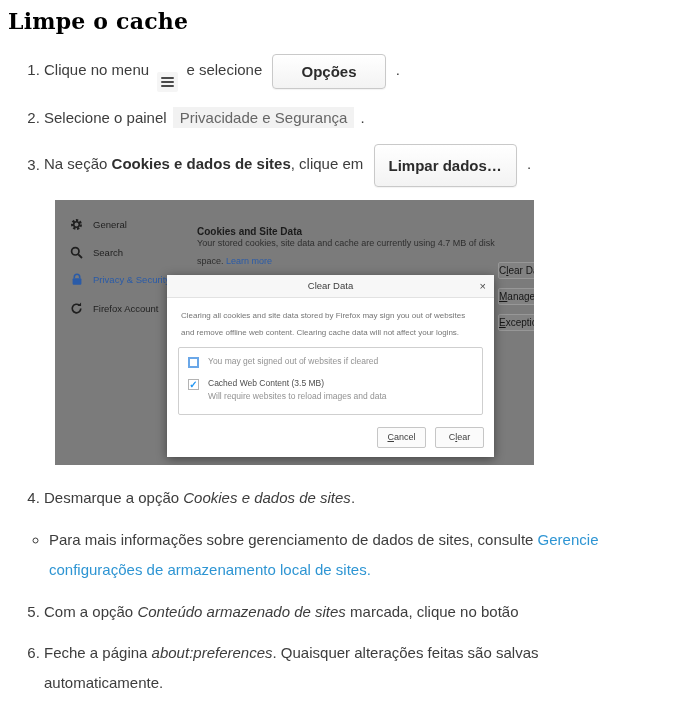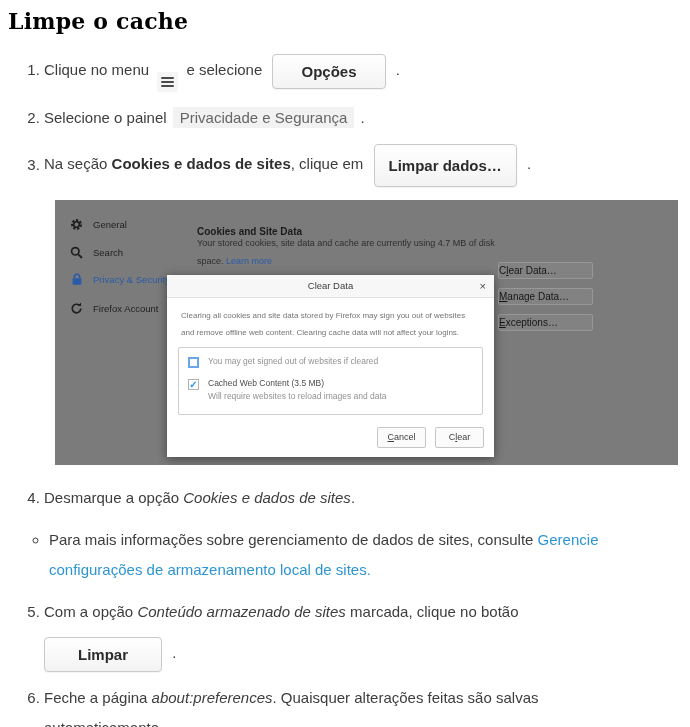--- a/index.html
+++ b/index.html
@@ -44,21 +44,21 @@
 
   .highlight { background:#f2f2f2; color:#666; padding:2px 7px; margin:0 2px; }
 
   a.link { color:#2e95d3; text-decoration:none; cursor:pointer; }
 
   ul.subnote { list-style:circle; margin:12px 0 12px; padding-left:5px; }
   ul.subnote > li { line-height:30px; }
 
   
   .shot {
-    position:relative; width:623px; height:265px; margin:13px 0 18px 11px;
+    position:relative; width:479px; height:265px; margin:13px 0 18px 11px;
     background:#7b7b7b; overflow:hidden; font-size:9.5px; color:#1f1f1f;
   }
   .side-item {
     position:absolute; left:15px; display:flex; align-items:center; gap:10px;
     height:15px; font-size:9.5px; color:#1f1f1f; width:120px;
   }
   .side-item .ic { width:13px; display:flex; justify-content:center; }
   .si-1 { top:17px; } .si-2 { top:45px; } .si-3 { top:72px; color:#2a5ba8; } .si-4 { top:101px; }
 
   .shot-heading { position:absolute; left:142px; top:17px; font-weight:bold; font-size:10px; color:#1b1b1b; }
@@ -218,24 +218,20 @@
         <span>Para mais informações sobre gerenciamento de dados de sites, consulte</span>
         <a class="link">Gerencie configurações de armazenamento local de sites.</a>
       </li>
     </ul>
   </li>
 
   <li>
     <span>Com a opção</span>
     <span class="it">Conteúdo armazenado de sites</span>
     <span>marcada, clique no botão</span>
-    <div class="btn-line">
-      <span class="doc-btn wide">Limpar</span>
-      <span>.</span>
-    </div>
   </li>
 
   <li>
     <span>Feche a página</span>
     <span class="it">about:preferences</span><span>. Quaisquer alterações feitas são salvas automaticamente.</span>
   </li>
 
 </ol>
 
 </body></html>

